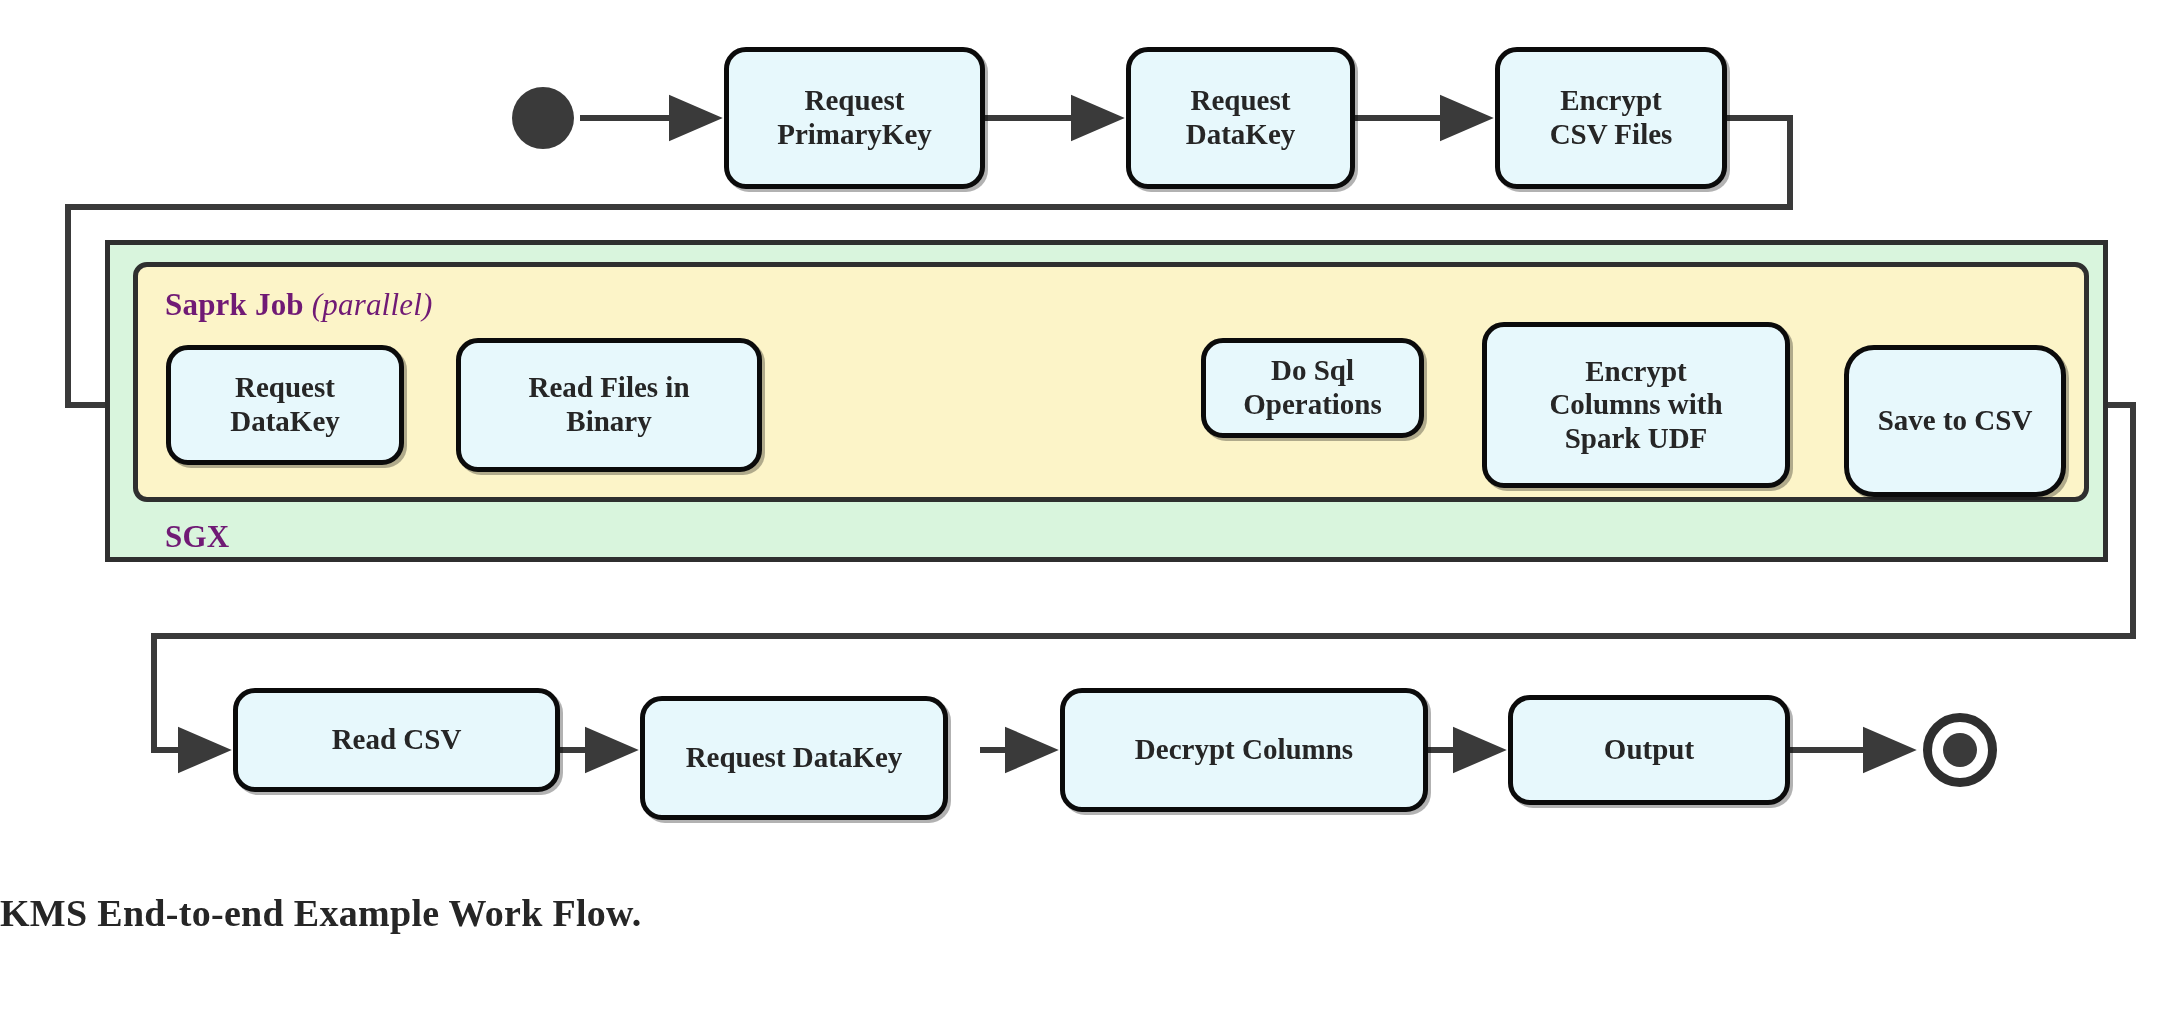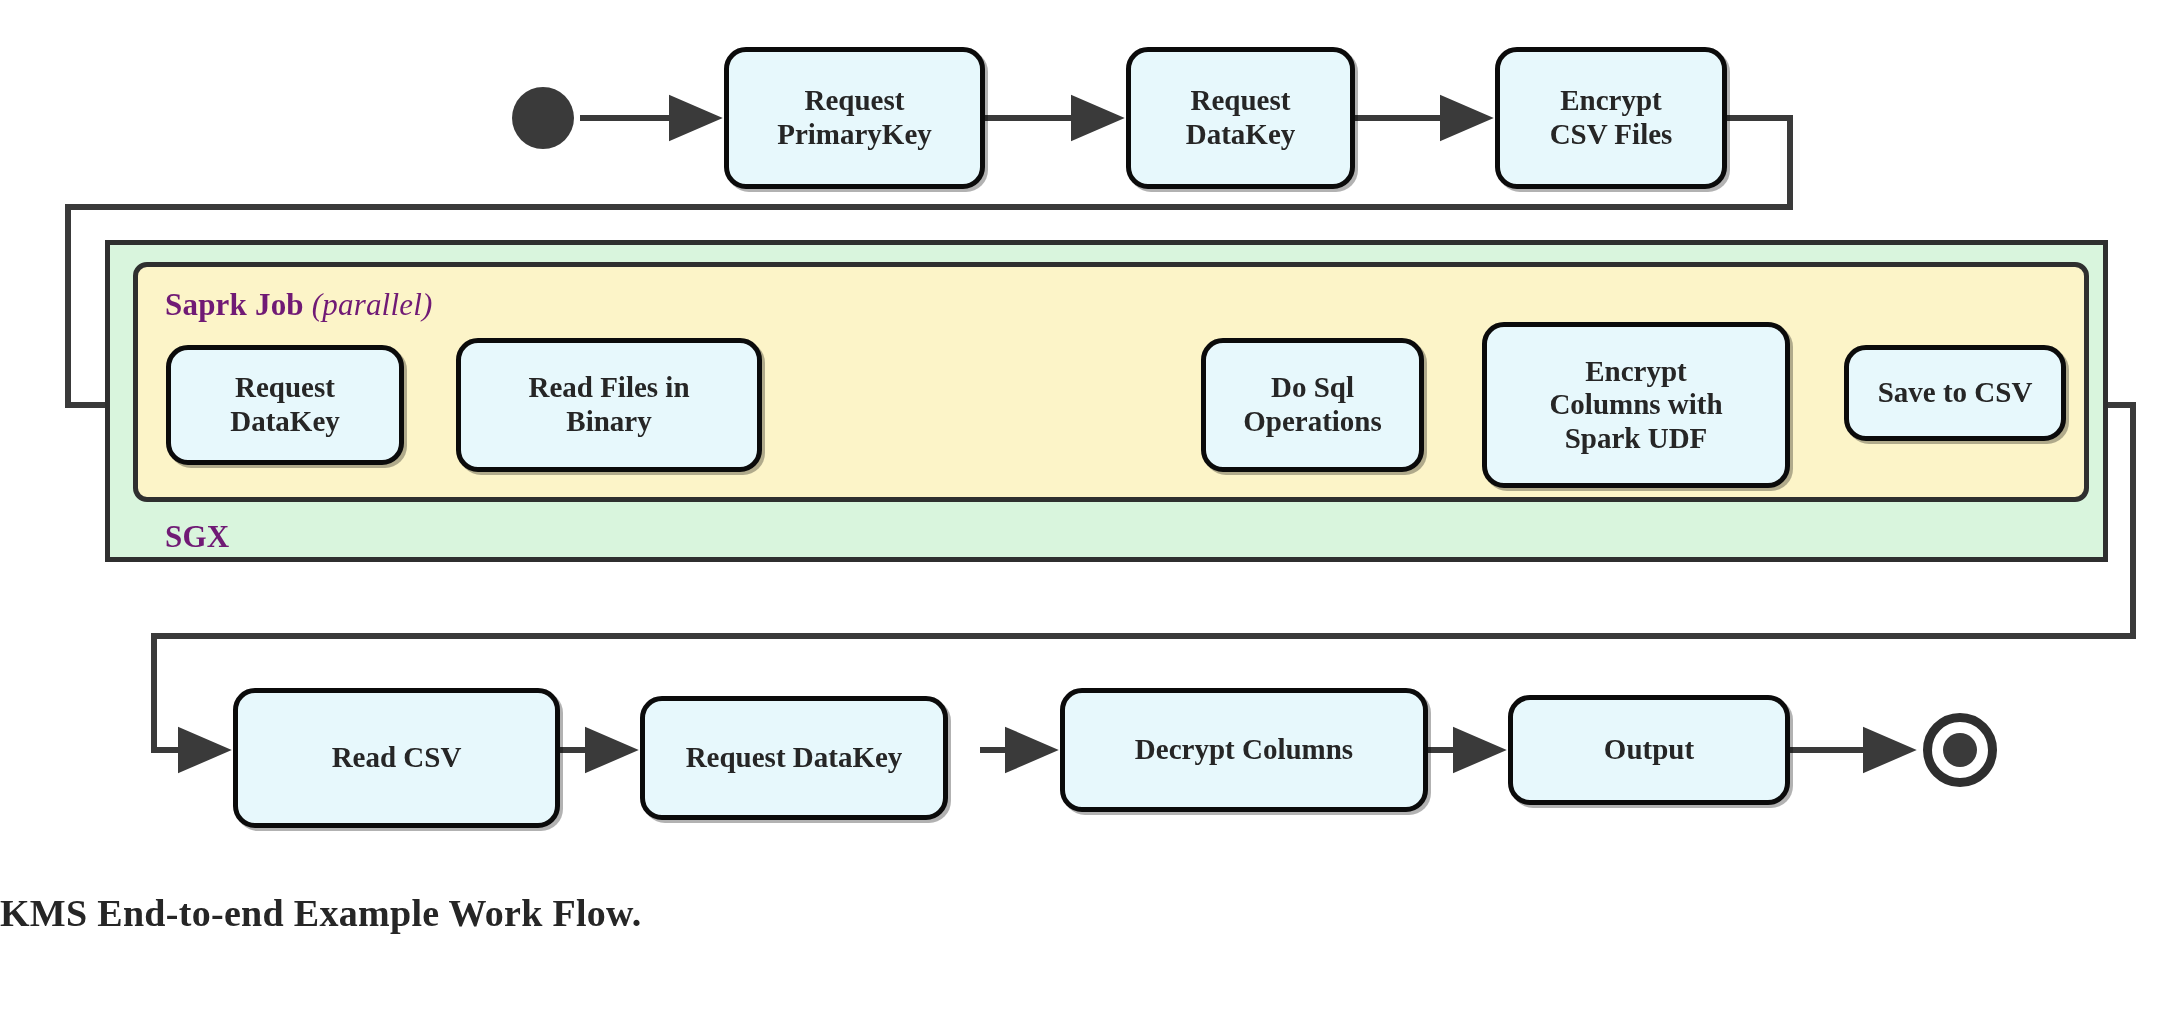--- a/index.html
+++ b/index.html
@@ -186,42 +186,42 @@
   </div>
 
   <div class="node" style="left:456px; top:338px; width:306px; height:134px;">
     <div>
       <span>Read Files in</span>
       <span>Binary</span>
     </div>
   </div>
 
 
-  <div class="node" style="left:1201px; top:338px; width:223px; height:134px;">
+  <div class="node" style="left:1201px; top:338px; width:223px; height:100px;">
     <div>
       <span>Do Sql</span>
       <span>Operations</span>
     </div>
   </div>
 
   <div class="node" style="left:1482px; top:322px; width:308px; height:166px;">
     <div>
       <span>Encrypt</span>
       <span>Columns with</span>
       <span>Spark UDF</span>
     </div>
   </div>
 
-  <div class="node" style="left:1844px; top:345px; width:222px; height:96px;">
+  <div class="node" style="left:1844px; top:345px; width:222px; height:152px;border-radius:30px;">
     <div>
       <span>Save to CSV</span>
     </div>
   </div>
 
-  <div class="node" style="left:233px; top:688px; width:327px; height:140px;">
+  <div class="node" style="left:233px; top:688px; width:327px; height:104px;">
     <div>
       <span>Read CSV</span>
     </div>
   </div>
 
   <div class="node" style="left:640px; top:688px; width:308px; height:124px;margin-top:8px;">
     <div>
       <span>Request DataKey</span>
     </div>
   </div>

